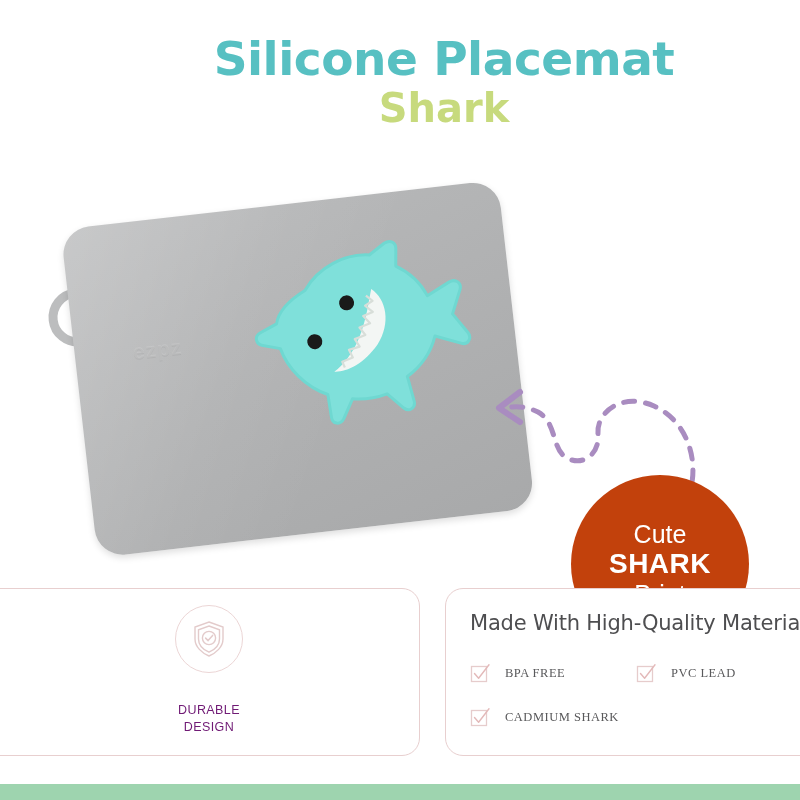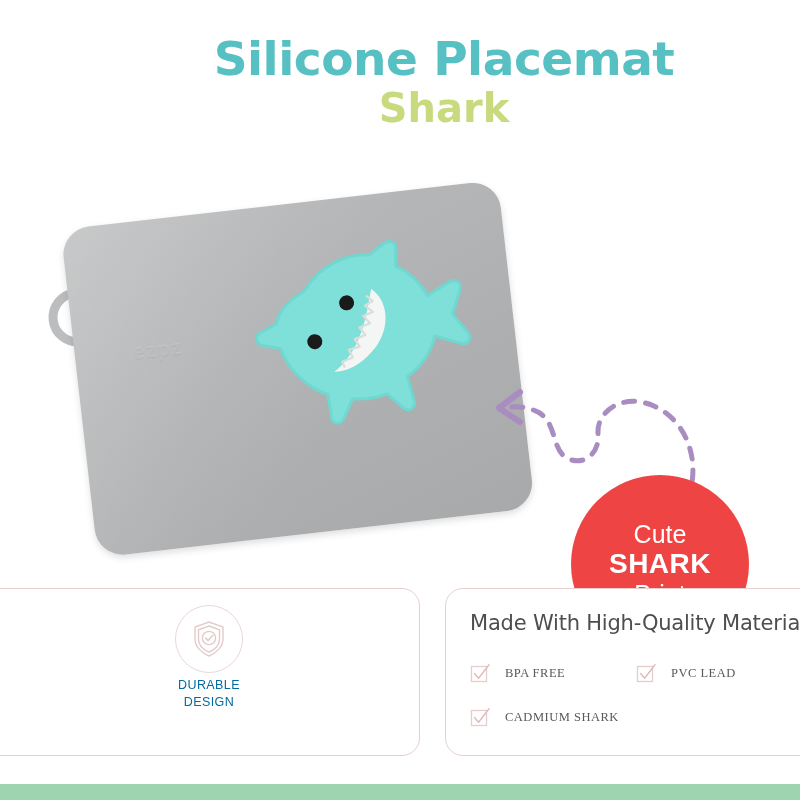--- a/index.html
+++ b/index.html
@@ -119,21 +119,21 @@
   }
 
   
   .badge {
     position: absolute;
     left: 571px;
     top: 325px;
     width: 178px;
     height: 178px;
     border-radius: 50%;
-    background: #ef4444;
+    background: #c2410c;
     display: flex;
     flex-direction: column;
     align-items: center;
     justify-content: center;
     color: #ffffff;
     line-height: 1.12;
   }
   .badge-l1 { font-size: 25px; }
   .badge-l2 { font-size: 28px; font-weight: bold; letter-spacing: 0.5px; }
   .badge-l3 { font-size: 25px; }
@@ -186,23 +186,23 @@
     width: 68px;
     height: 68px;
     border: 1px solid #ecd6d6;
     border-radius: 50%;
     display: flex;
     align-items: center;
     justify-content: center;
     box-sizing: border-box;
   }
   .feature-label {
-    margin-top: 4px;
+    margin-top: 29px;
     font-size: 12.5px;
-    color: #0369a1;
+    color: #701a75;
     text-align: center;
     line-height: 1.32;
     letter-spacing: 0.4px;
   }
 
   .materials-title {
     position: absolute;
     left: 24px;
     top: 22px;
     font-size: 21px;

